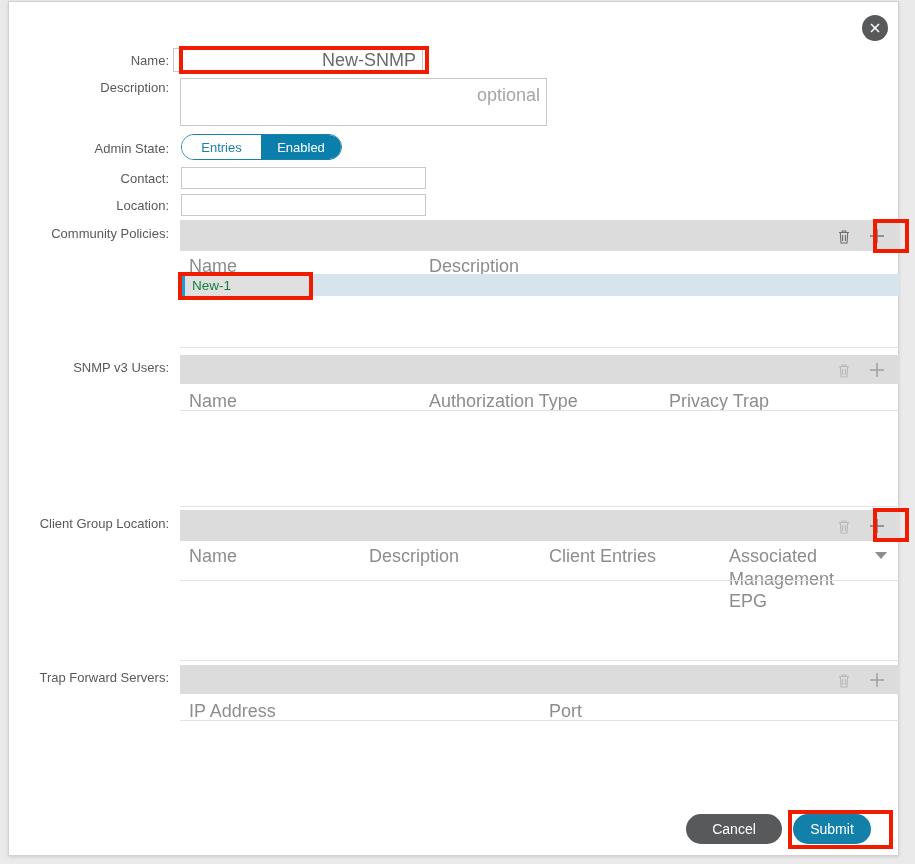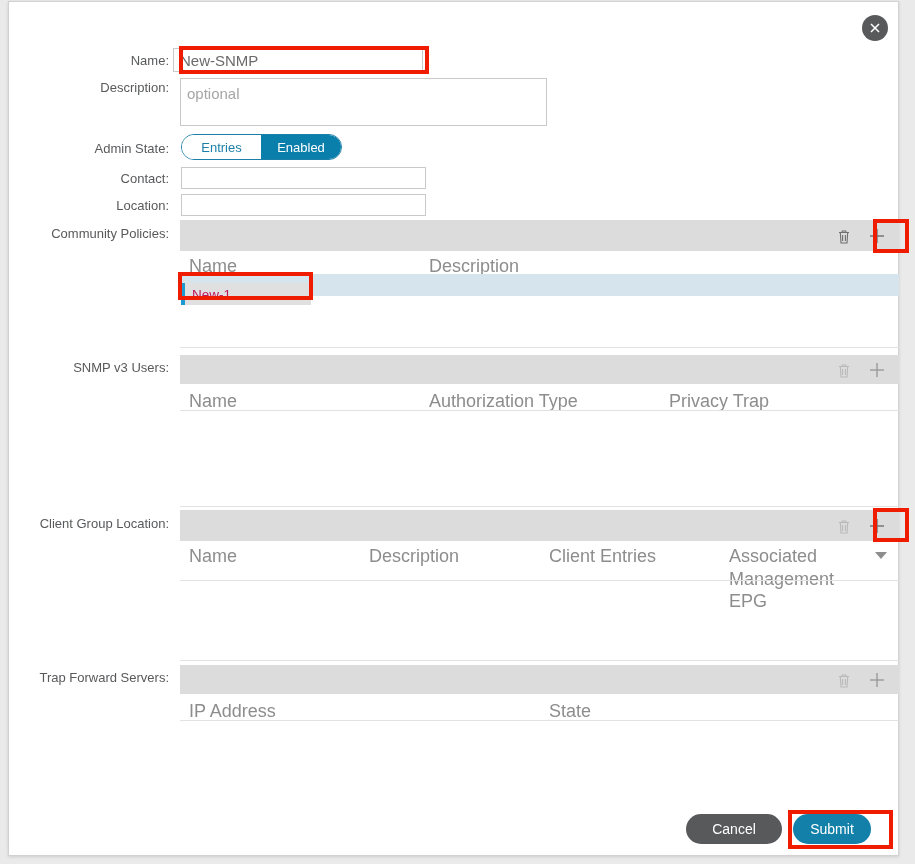--- a/index.html
+++ b/index.html
@@ -55,25 +55,26 @@
     text-align: right;
     font-size: 13px;
     color: #58595b;
     white-space: nowrap;
   }
   .input-box {
     position: absolute;
     background: #ffffff;
     border: 1px solid #c9c9c9;
     box-sizing: border-box;
-    font-size: 15px;
+    font-size: 18px;
     color: #6a6a6a;
     padding: 3px 6px;
     outline: none;
     font-family: "Liberation Sans", sans-serif;
+    text-align: right;
   }
   .input-box::placeholder { color: #a6a6a6; }
   textarea.input-box { resize: none; padding: 5px 6px; line-height: 1.3; }
 
   
   .hl {
     position: absolute;
     border: 4px solid #f01c00;
     box-sizing: border-box;
     pointer-events: none;
@@ -138,22 +139,21 @@
   }
   .name-cell {
     position: absolute;
     background: #e0e0e0;
     border-left: 4px solid #1b9bd1;
     box-sizing: border-box;
     display: flex;
     align-items: center;
     padding-left: 7px;
     font-size: 13.5px;
-    color: #be185d;
-    margin-top: 9px;
+    color: #15803d;
   }
 
   
   .btn {
     position: absolute;
     height: 30px;
     border-radius: 15px;
     border: none;
     font-size: 14px;
     color: #ffffff;
@@ -280,21 +280,21 @@
       </div>
       <div class="icon-btn" style="right:9px; top:2px;">
         <svg width="18" height="18" viewBox="0 0 18 18" aria-hidden="true">
           <line x1="9" y1="2" x2="9" y2="16" stroke="#9a9a9a" stroke-width="1.4"></line>
           <line x1="2" y1="9" x2="16" y2="9" stroke="#9a9a9a" stroke-width="1.4"></line>
         </svg>
       </div>
     </div>
 
     <div class="col-head" style="left:180px; top:698px;">IP Address</div>
-    <div class="col-head" style="left:540px; top:698px;">State</div>
+    <div class="col-head" style="left:540px; top:698px;">Port</div>
     <div class="rule" style="left:171px; top:718px; width:719px;"></div>
 
     <button class="btn btn-cancel" style="left:677px; top:812px; width:96px;">Cancel</button>
     <button class="btn btn-submit" style="left:784px; top:812px; width:78px;">Submit</button>
     <div class="hl" style="left:779px; top:808px; width:105px; height:39px;"></div>
 
   </div>
 </div>
 
 </body></html>

